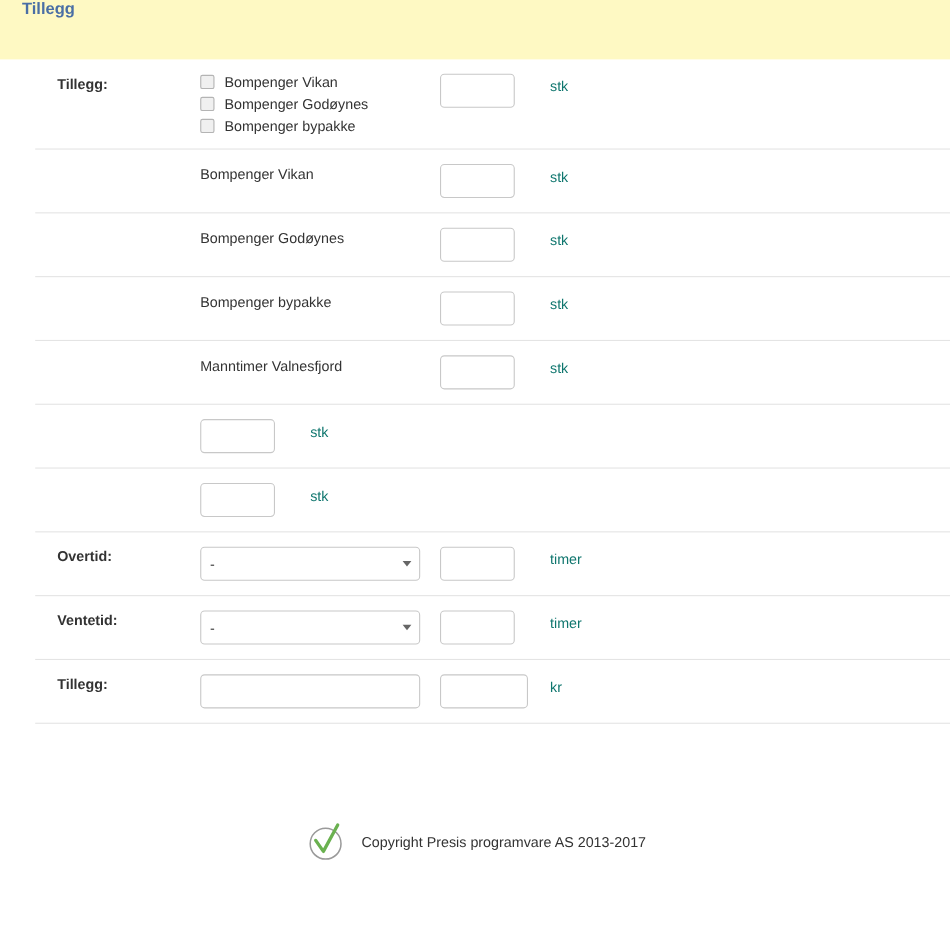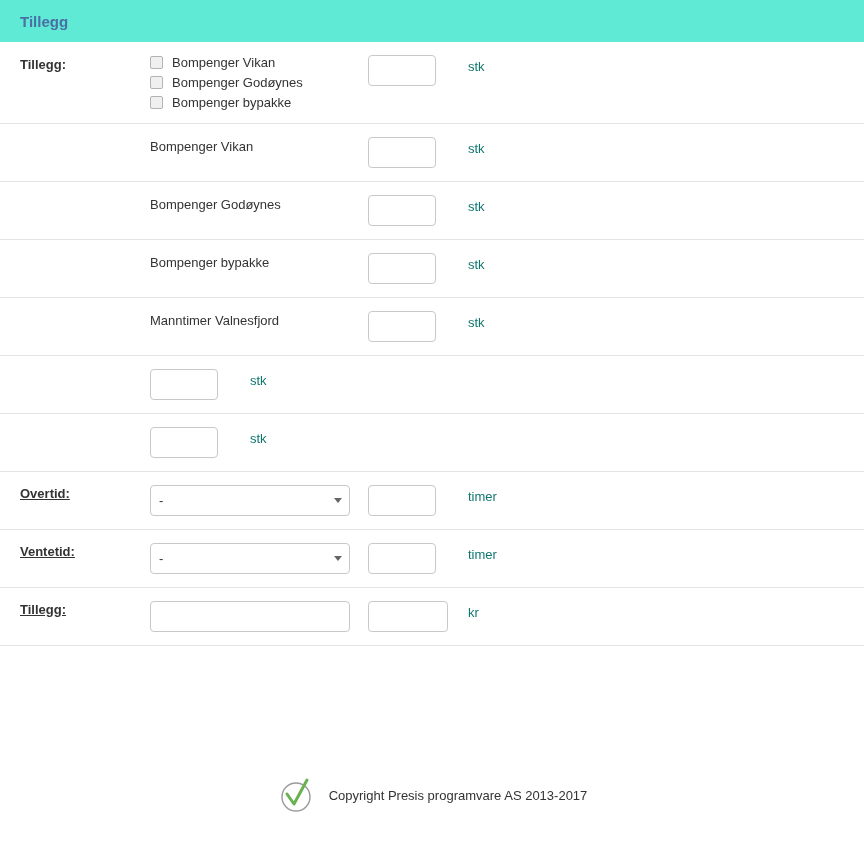--- a/index.html
+++ b/index.html
@@ -17,38 +17,39 @@
   }
   .page {
     width: 864px;
     height: 845px;
     position: relative;
     background: #ffffff;
   }
 
   
   .panel-header {
-    height: 42px;
-    background: #5eead4;
+    height: 54px;
+    background: #fef9c3;
     display: flex;
-    align-items: center;
+    align-items: flex-start;
     padding-left: 20px;
     box-sizing: border-box;
   }
   .panel-header .title {
     color: #4a6fa5;
     font-size: 15px;
     font-weight: bold;
     font-family: "Liberation Sans", sans-serif;
   }
 
   
   .form {
     width: 864px;
     box-sizing: border-box;
+    padding-left: 32px;
   }
   .row {
     display: flex;
     align-items: flex-start;
     border-bottom: 1px solid #e4e4e4;
     box-sizing: border-box;
     padding: 0;
   }
   .row.tall {
     min-height: 51px;
@@ -167,27 +168,27 @@
     width: 0;
     height: 0;
     border-left: 4px solid transparent;
     border-right: 4px solid transparent;
     border-top: 5px solid #666666;
     pointer-events: none;
   }
 
   
   .cell-mid.top-pad { padding-top: 11px; }
-  .cell-label.top-pad { padding-top: 14px; text-decoration: underline; }
+  .cell-label.top-pad { padding-top: 14px; }
 
   
   .footer {
     position: absolute;
     left: 0;
-    top: 776px;
+    top: 746px;
     width: 864px;
     display: flex;
     align-items: center;
     justify-content: center;
   }
   .footer-mark {
     width: 38px;
     height: 38px;
     margin-right: 14px;
     flex: 0 0 auto;

